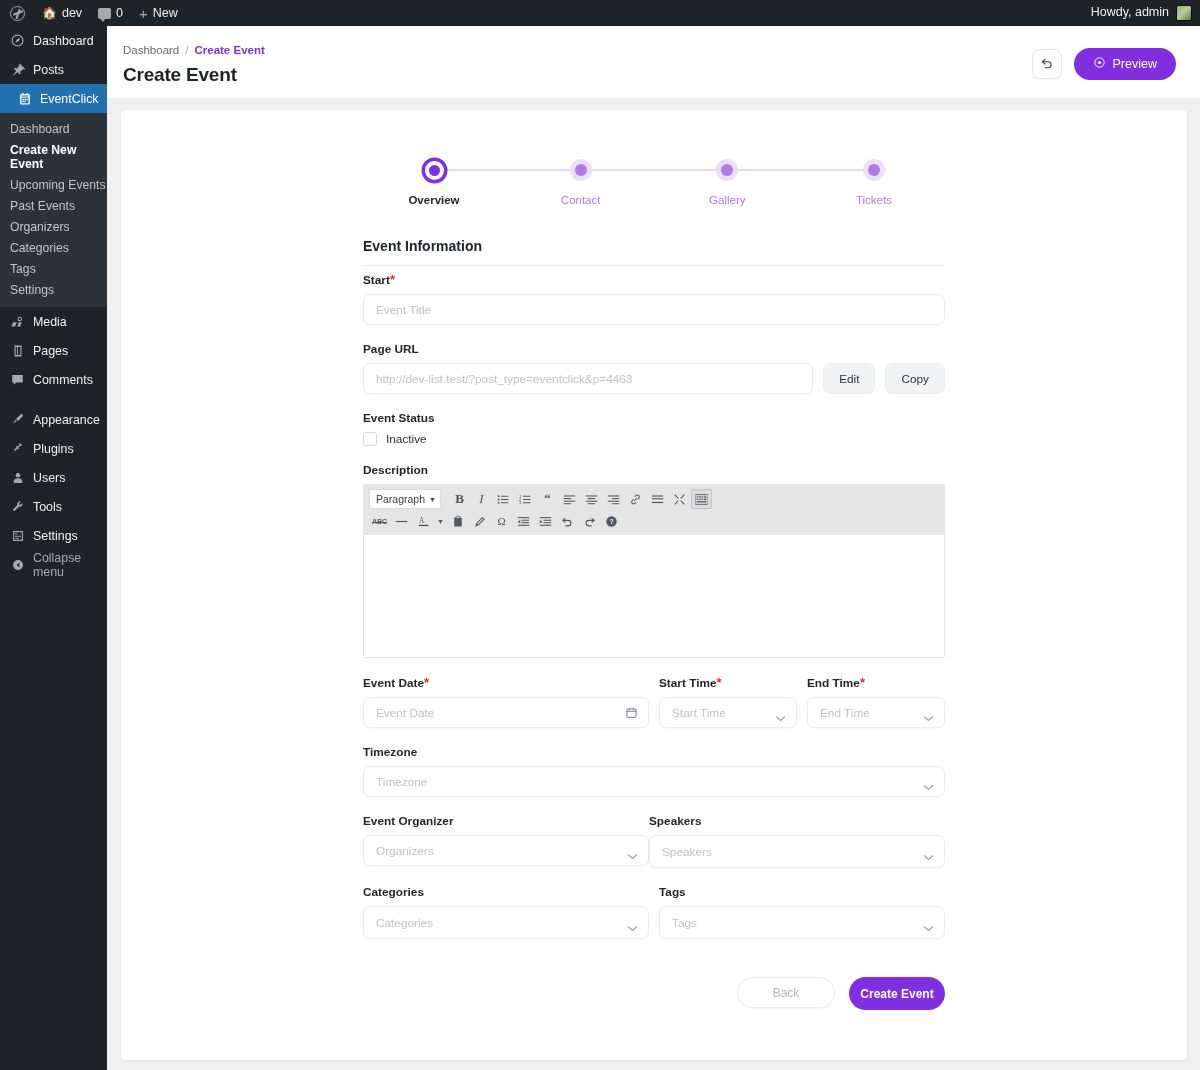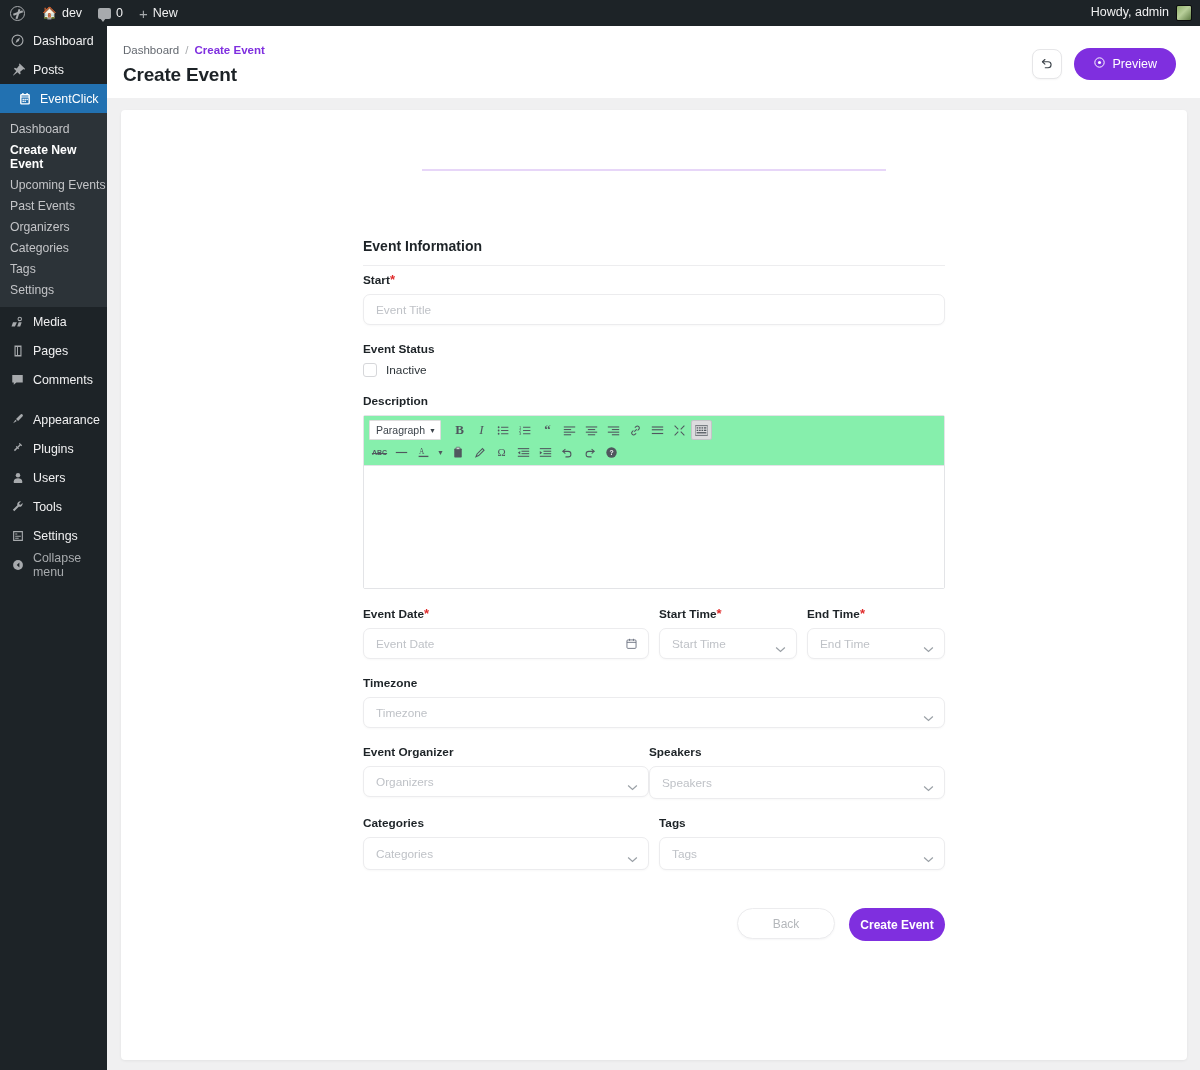--- a/index.html
+++ b/index.html
@@ -173,21 +173,21 @@
   }
   .check-row{ display:flex; align-items:center; gap:9px; margin-top:3px; }
   .checkbox{
     width:14px;height:14px;border:1px solid #d6d7da;border-radius:3px;background:#fff;
     cursor:pointer;
   }
   .check-label{ font-size:11.8px; color:#2c3338; }
 
   
   .editor{ border:1px solid #e3e4e7; border-radius:2px; background:#fff; }
-  .ed-toolbar{ background:#86efac; border-bottom:1px solid #e3e4e7; padding:4px 5px 3px 5px; }
+  .ed-toolbar{ background:#e5e5e5; border-bottom:1px solid #e3e4e7; padding:4px 5px 3px 5px; }
   .ed-row{ display:flex; align-items:center; gap:1px; flex-wrap:nowrap; }
   .tb{
     width:21px;height:20px;display:flex;align-items:center;justify-content:center;
     color:#50575e; font-size:11.5px; cursor:pointer; border-radius:2px;
   }
   .tb.on{ background:#dcdcde; border:1px solid #c3c4c7; }
   .tb svg{ display:block; }
   .ed-select{
     height:20px; width:72px; background:#fff; border:1px solid #ddd;
     font-size:10.5px; color:#3c434a; display:flex; align-items:center;
@@ -405,33 +405,67 @@
         </span>
         <span>Preview</span>
       </button>
     </div>
   </div>
 
   <div id="card">
 
     <div id="stepper">
       <div class="step-line"></div>
+      <div class="steps">
+        <div class="step is-active">
+          <div class="dot-wrap">
+            <div class="dot-active"></div>
+          </div>
+          <div class="step-label">Overview</div>
+        </div>
+        <div class="step">
+          <div class="dot-wrap">
+            <div class="dot-idle"></div>
+          </div>
+          <div class="step-label">Contact</div>
+        </div>
+        <div class="step">
+          <div class="dot-wrap">
+            <div class="dot-idle"></div>
+          </div>
+          <div class="step-label">Gallery</div>
+        </div>
+        <div class="step">
+          <div class="dot-wrap">
+            <div class="dot-idle"></div>
+          </div>
+          <div class="step-label">Tickets</div>
+        </div>
+      </div>
     </div>
 
     <div id="form">
 
       <div class="section-title">Event Information</div>
 
       <div class="fgroup">
         <label class="flabel">
           <span>Start</span><span class="req">*</span>
         </label>
         <input class="finput" value="" placeholder="Event Title" style="">
       </div>
 
+      <div class="fgroup">
+        <label class="flabel">Page URL</label>
+        <div class="row" style="gap:10px;">
+          <input class="finput" style="flex: 1 1 0%;" value="" placeholder="http://dev-list.test/?post_type=eventclick&amp;p=4463">
+          <button class="sbtn">Edit</button>
+          <button class="sbtn">Copy</button>
+        </div>
+      </div>
 
       <div class="fgroup">
         <label class="flabel">Event Status</label>
         <div class="check-row">
           <div class="checkbox"></div>
           <span class="check-label">Inactive</span>
         </div>
       </div>
 
       <div class="fgroup">

